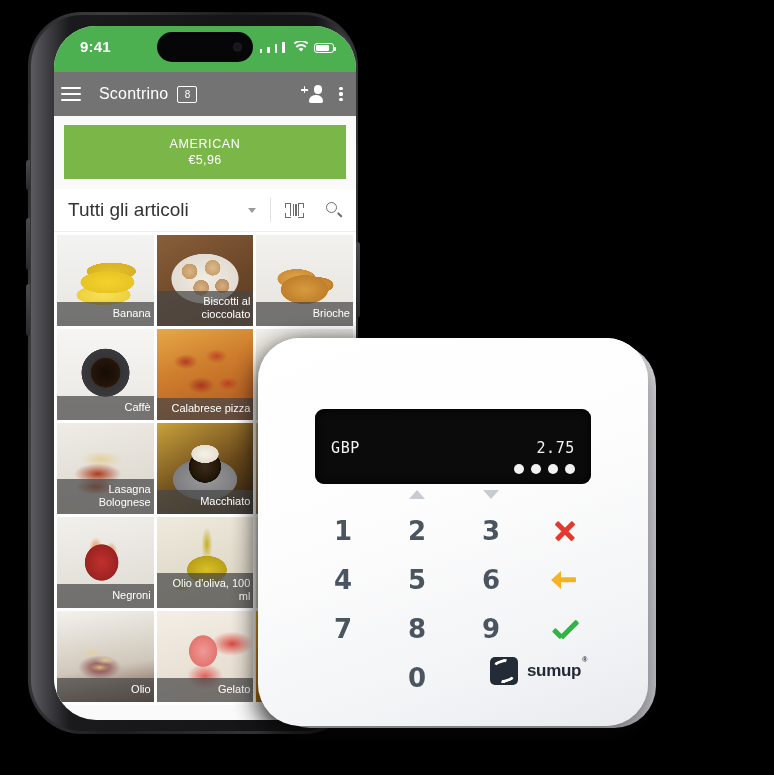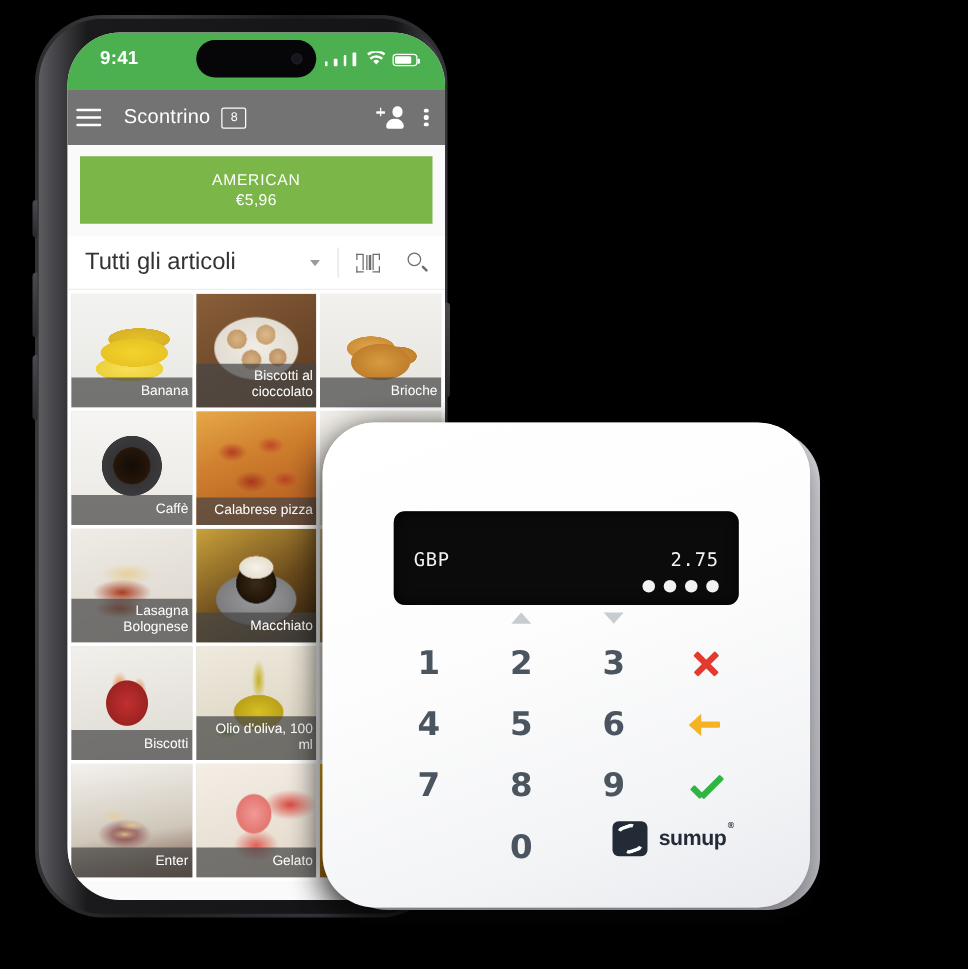--- a/index.html
+++ b/index.html
@@ -329,32 +329,32 @@
         </div>
         <div class="cell">
           <div class="ph p-macchiato"></div>
           <div class="lbl">Macchiato</div>
         </div>
         <div class="cell">
           <div class="ph p-tiramisu"></div>
         </div>
         <div class="cell">
           <div class="ph p-negroni"></div>
-          <div class="lbl">Biscotti</div>
+          <div class="lbl">Negroni</div>
         </div>
         <div class="cell">
           <div class="ph p-olio"></div>
           <div class="lbl tall">Olio d'oliva, 100 ml</div>
         </div>
         <div class="cell">
           <div class="ph p-insalata"></div>
         </div>
         <div class="cell">
           <div class="ph p-pasta"></div>
-          <div class="lbl">Enter</div>
+          <div class="lbl">Olio</div>
         </div>
         <div class="cell">
           <div class="ph p-gelato"></div>
           <div class="lbl">Gelato</div>
         </div>
         <div class="cell">
           <div class="ph p-birra"></div>
         </div>
       </div>
   </div>

